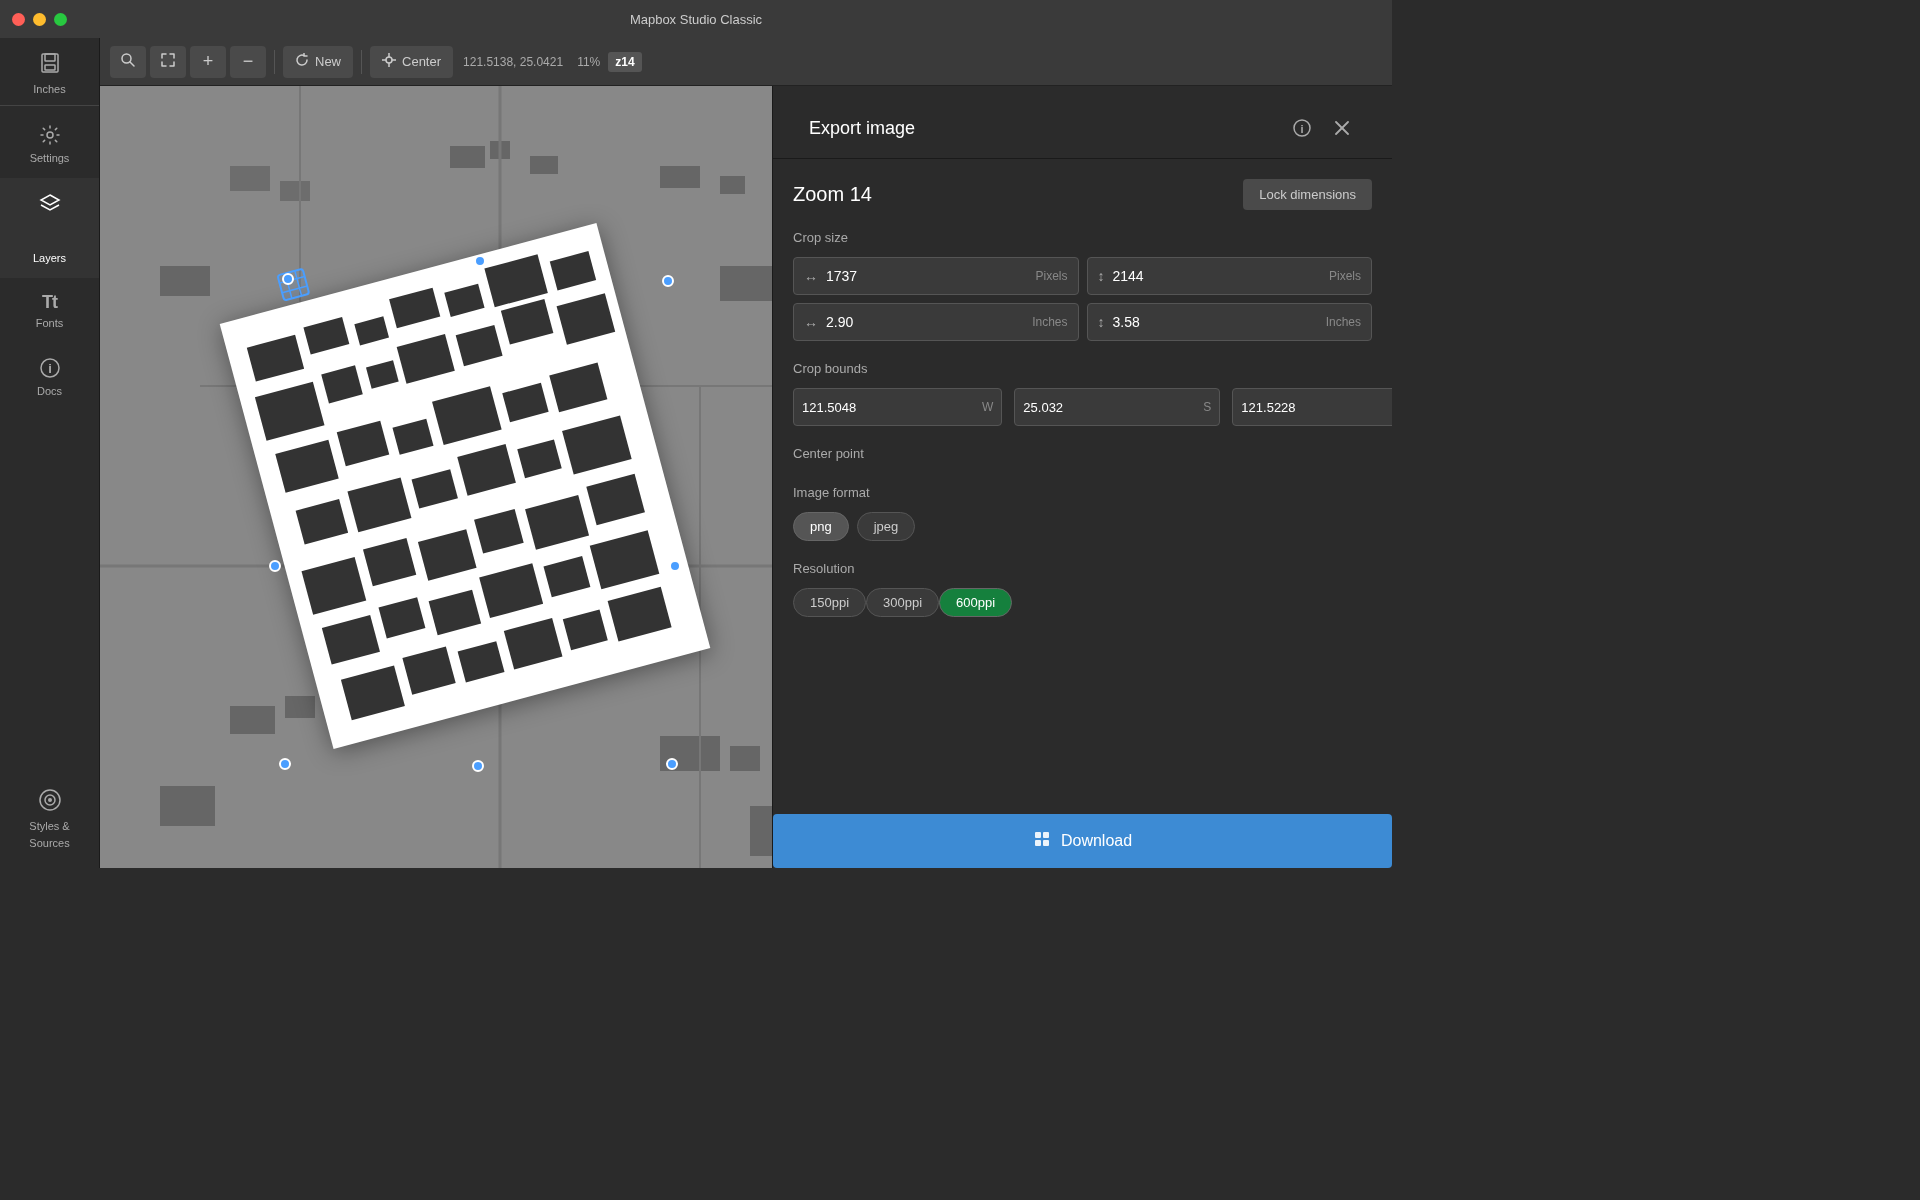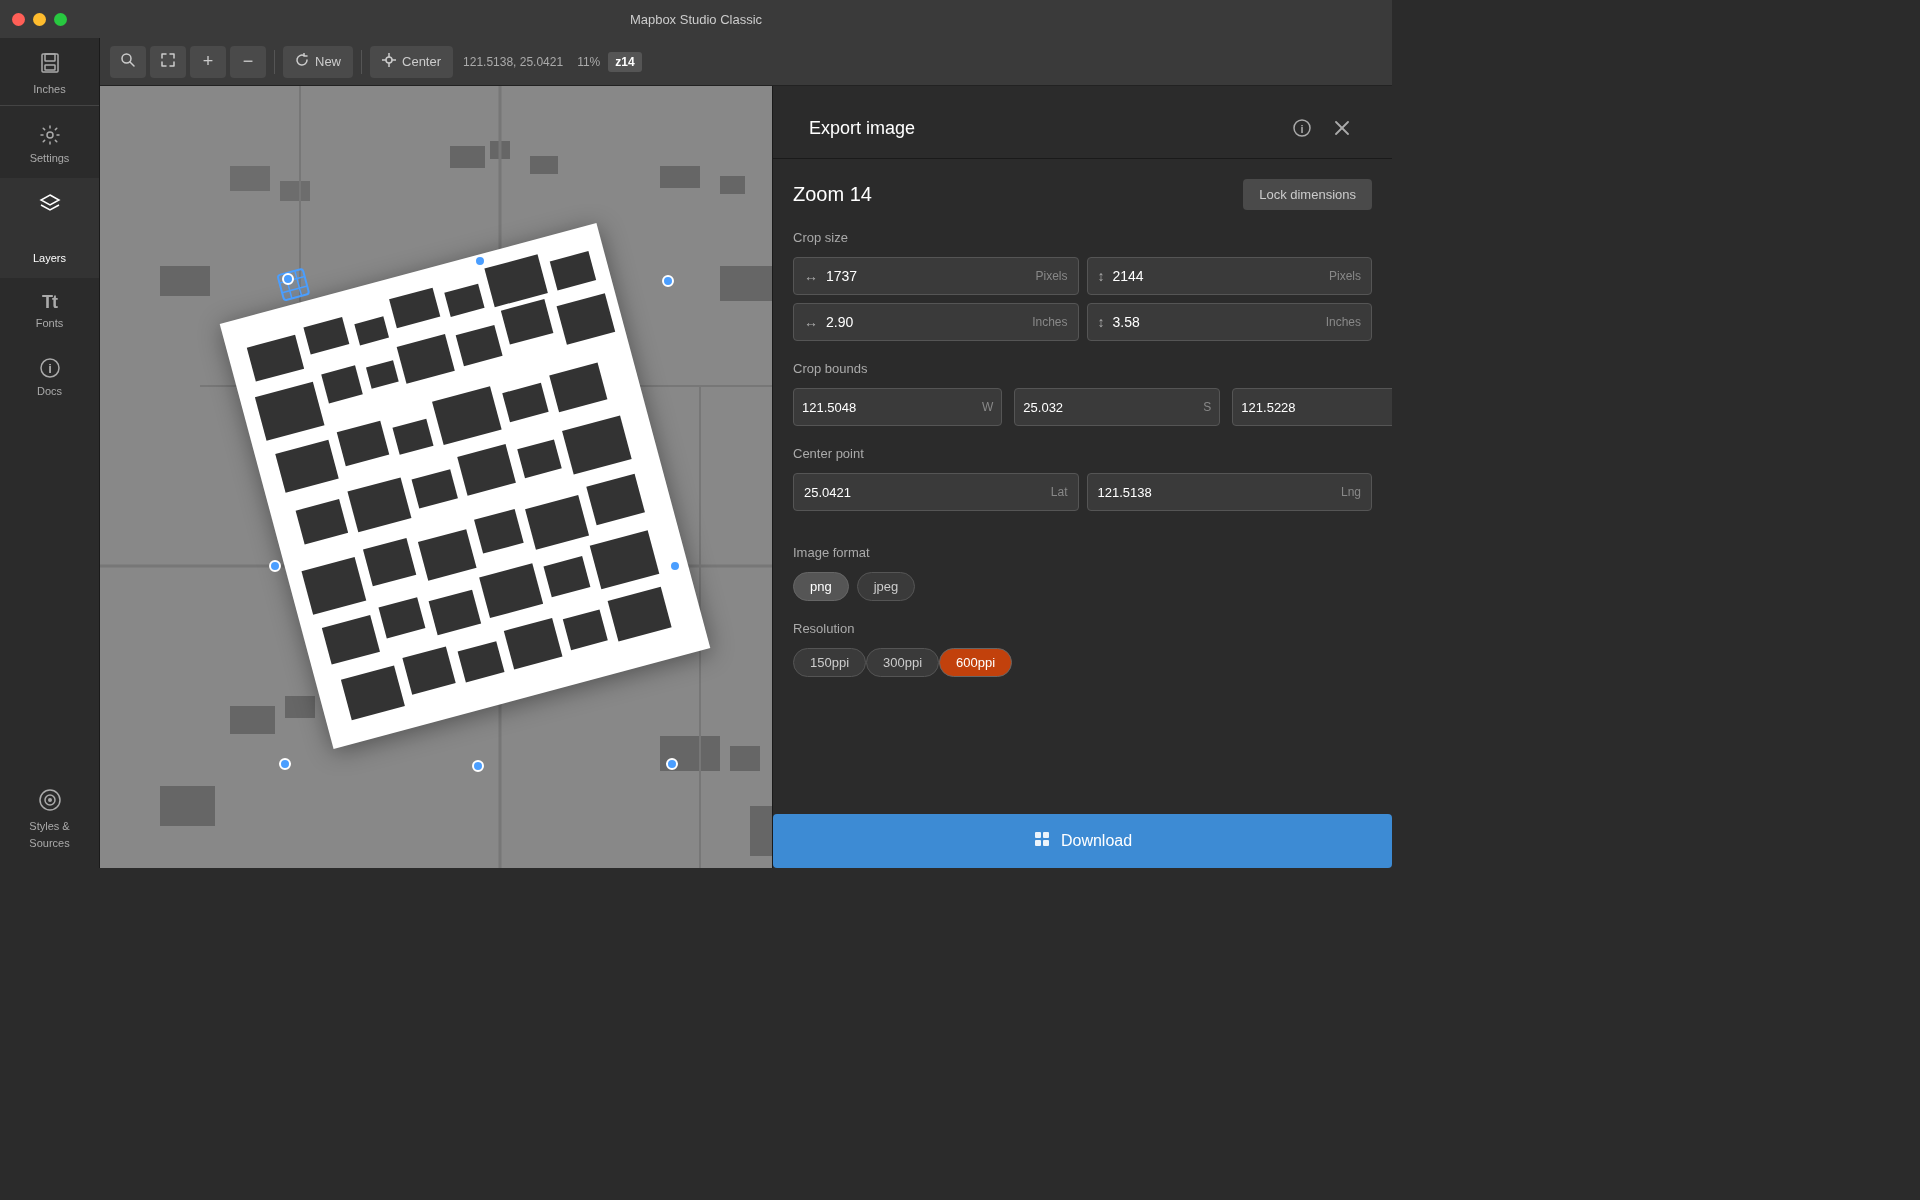--- a/index.html
+++ b/index.html
@@ -341,21 +341,21 @@
       outline: none;
       min-width: 0;
     }
     .bounds-label {
       color: #888;
       font-size: 12px;
       margin-left: 4px;
       flex-shrink: 0;
     }
 
-    .center-point-section { margin-bottom: 34px; }
+    .center-point-section { margin-bottom: 24px; }
     .center-row {
       display: flex;
       gap: 8px;
     }
     .center-input-group {
       display: flex;
       align-items: center;
       background: #3a3a3a;
       border: 1px solid #555;
       border-radius: 4px;
@@ -407,21 +407,21 @@
     .res-btn {
       background: #3a3a3a;
       border: 1px solid #555;
       color: #ccc;
       padding: 6px 16px;
       border-radius: 20px;
       cursor: pointer;
       font-size: 13px;
     }
     .res-btn.active {
-      background: #c2410c;
+      background: #15803d;
       color: #fff;
       border-color: #666;
     }
 
     .download-btn {
       width: 100%;
       background: #3d8bd4;
       border: none;
       color: #fff;
       padding: 16px;
@@ -764,30 +764,20 @@
               <div class="bounds-input-group">
                 <input class="bounds-input" type="text" value="121.5228" style="">
 
               </div>
 
             </div>
           </div>
 
           <div class="center-point-section">
             <div class="section-label">Center point</div>
-            <div class="center-row">
-              <div class="center-input-group">
-                <input class="center-input" type="text" value="25.0421" style="">
-                <span class="center-label">Lat</span>
-              </div>
-              <div class="center-input-group">
-                <input class="center-input" type="text" value="121.5138" style="">
-                <span class="center-label">Lng</span>
-              </div>
-            </div>
           </div>
 
           <div class="format-section">
             <div class="section-label">Image format</div>
             <div class="format-options">
               <button class="format-btn active">png</button>
               <button class="format-btn">jpeg</button>
             </div>
           </div>
 

